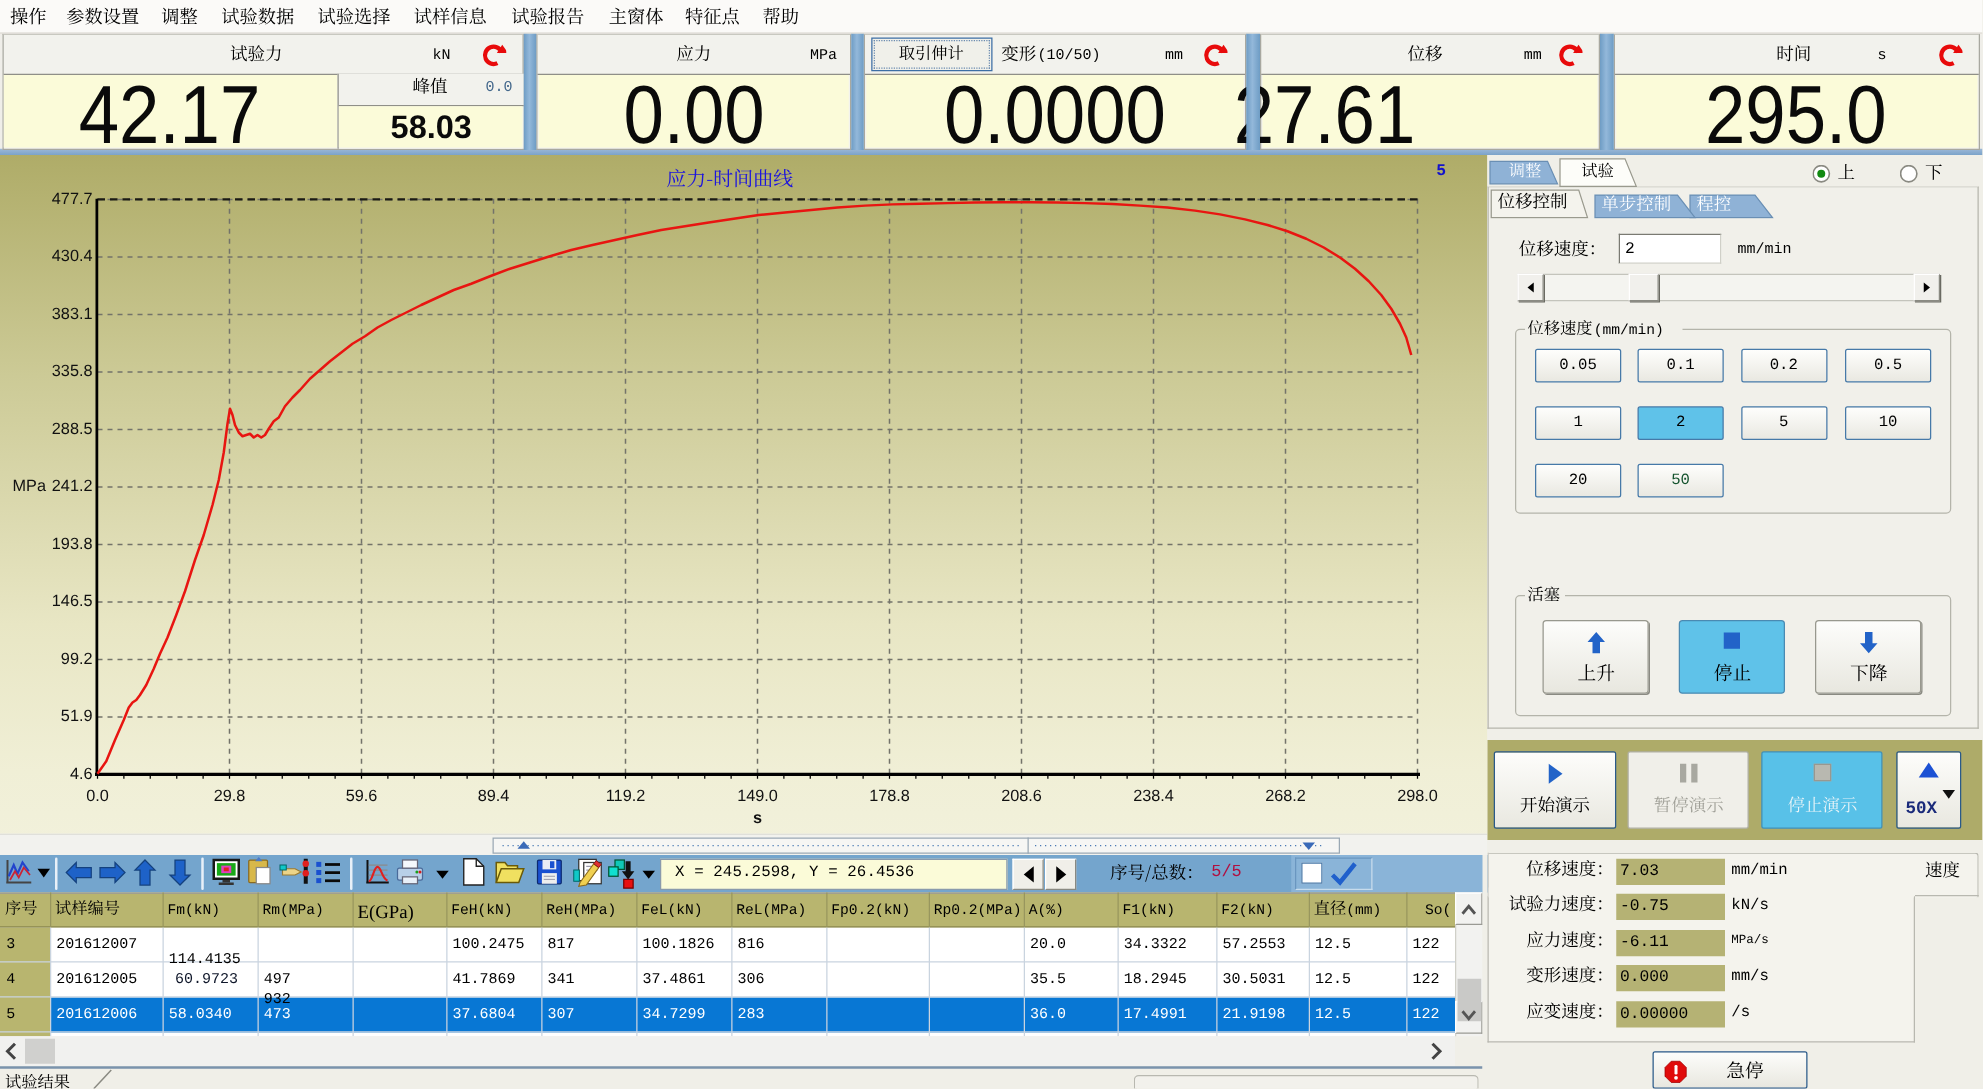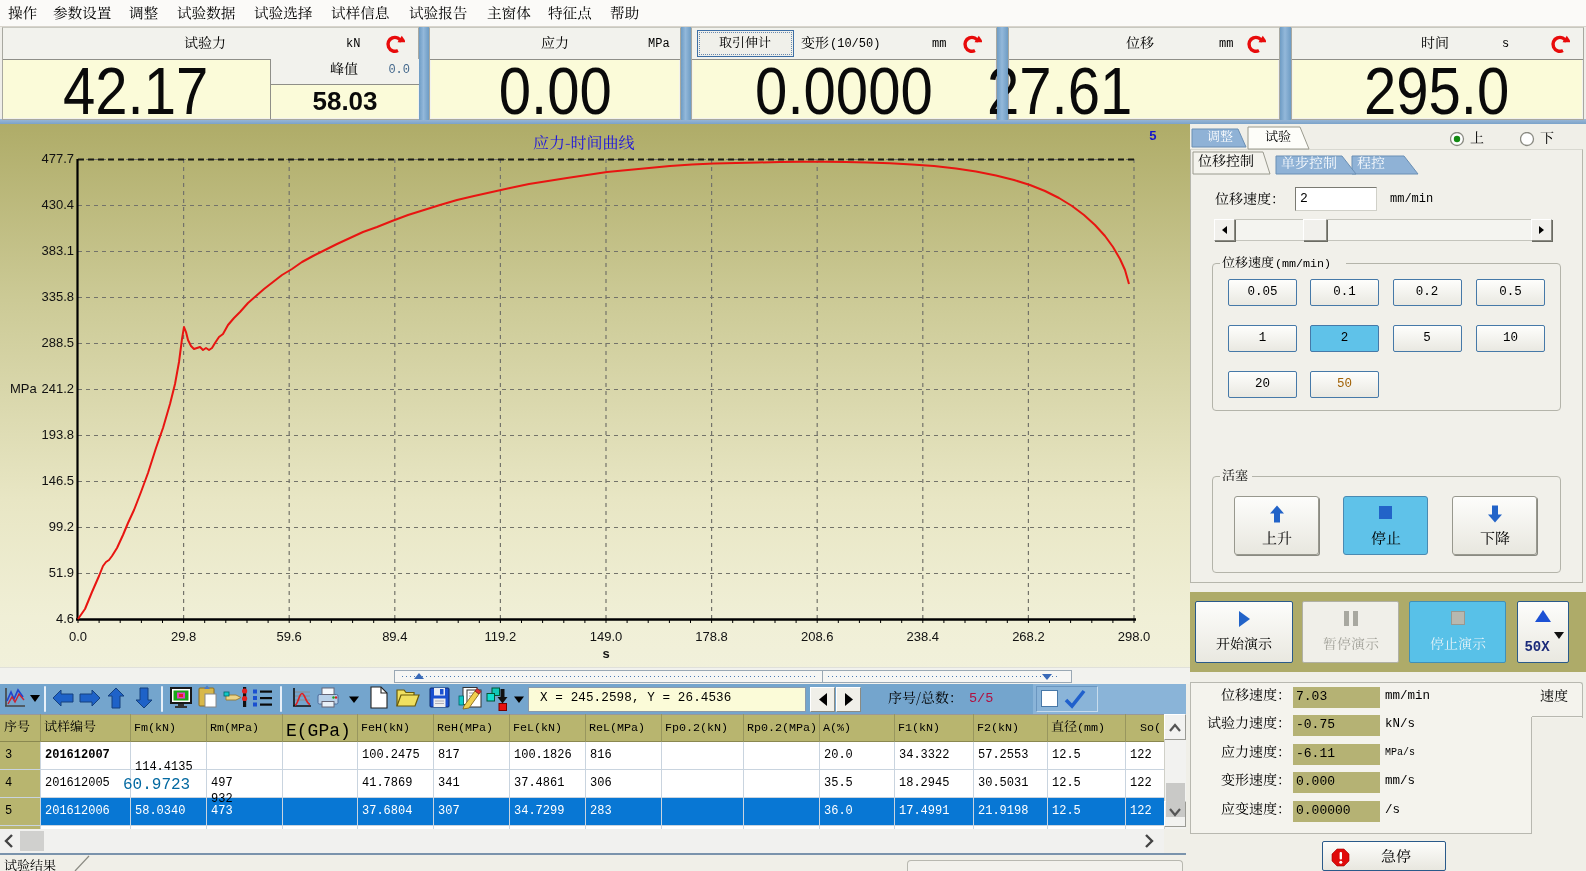--- a/index.html
+++ b/index.html
@@ -435,21 +435,21 @@
 <div class="a" style="left:1262.5px;top:331.5px;font-family:'Liberation Mono',monospace;font-size:12.5px;color:#000;white-space:pre;line-height:1.1;transform:translateX(-50%);">1</div>
 <div class="a" style="left:1310px;top:325px;width:69px;height:27px;background:#5fc2e9;border:1.4px solid #4679a8;border-radius:2px;"></div>
 <div class="a" style="left:1344.5px;top:331.5px;font-family:'Liberation Mono',monospace;font-size:12.5px;color:#000;white-space:pre;line-height:1.1;transform:translateX(-50%);">2</div>
 <div class="a" style="left:1392.5px;top:325px;width:69px;height:27px;background:linear-gradient(#fefefc,#e9e8e1);border:1.4px solid #4679a8;border-radius:2px;"></div>
 <div class="a" style="left:1427.0px;top:331.5px;font-family:'Liberation Mono',monospace;font-size:12.5px;color:#000;white-space:pre;line-height:1.1;transform:translateX(-50%);">5</div>
 <div class="a" style="left:1476px;top:325px;width:69px;height:27px;background:linear-gradient(#fefefc,#e9e8e1);border:1.4px solid #4679a8;border-radius:2px;"></div>
 <div class="a" style="left:1510.5px;top:331.5px;font-family:'Liberation Mono',monospace;font-size:12.5px;color:#000;white-space:pre;line-height:1.1;transform:translateX(-50%);">10</div>
 <div class="a" style="left:1228px;top:371px;width:69px;height:27px;background:linear-gradient(#fefefc,#e9e8e1);border:1.4px solid #4679a8;border-radius:2px;"></div>
 <div class="a" style="left:1262.5px;top:377.5px;font-family:'Liberation Mono',monospace;font-size:12.5px;color:#000;white-space:pre;line-height:1.1;transform:translateX(-50%);">20</div>
 <div class="a" style="left:1310px;top:371px;width:69px;height:27px;background:linear-gradient(#fefefc,#e9e8e1);border:1.4px solid #4679a8;border-radius:2px;"></div>
-<div class="a" style="left:1344.5px;top:377.5px;font-family:'Liberation Mono',monospace;font-size:12.5px;color:#a16207;white-space:pre;line-height:1.1;transform:translateX(-50%);">50</div>
+<div class="a" style="left:1344.5px;top:377.5px;font-family:'Liberation Mono',monospace;font-size:12.5px;color:#14532d;white-space:pre;line-height:1.1;transform:translateX(-50%);">50</div>
 <div class="a" style="left:1212px;top:476px;width:349px;height:97px;border:1px solid #b4b4aa;border-radius:4px;"></div>
 <div class="a" style="left:1220px;top:468px;width:32px;height:16px;background:#f1f0ea;"></div>
 <svg class="ct " style="left:1222.0px;top:469.0px" width="28.0" height="16.2">
     <g fill="#000000" transform="translate(0,11.05) scale(0.013000,-0.013000)">
       <use href="#u6D3B" x="0"></use>
       <use href="#u585E" x="1000"></use>
     </g>
   </svg>
 <div class="a" style="left:1234px;top:496px;width:85px;height:59px;background:linear-gradient(#fdfdfb,#e8e7df);border:1px solid #98988e;box-shadow:1px 1px 0 #8a8a82;border-radius:3px;"></div>
 <svg class="a" style="left:1266.5px;top:504px" width="20" height="20">
@@ -655,54 +655,54 @@
 <svg class="ct " style="left:44.0px;top:720.0px" width="54.0" height="16.2">
     <g fill="#000000" transform="translate(0,11.05) scale(0.013000,-0.013000)">
       <use href="#u8BD5" x="0"></use>
       <use href="#u6837" x="1000"></use>
       <use href="#u7F16" x="2000"></use>
       <use href="#u53F7" x="3000"></use>
     </g>
   </svg>
 <div class="a" style="left:134px;top:722px;font-family:'Liberation Mono',monospace;font-size:11.7px;color:#000;white-space:pre;line-height:1.1;">Fm(kN)</div>
 <div class="a" style="left:210px;top:722px;font-family:'Liberation Mono',monospace;font-size:11.7px;color:#000;white-space:pre;line-height:1.1;">Rm(MPa)</div>
-<div class="a" style="left:286px;top:722px;font-family:Liberation Mono, monospace;font-size:18px;color:#000;white-space:pre;line-height:1.1;">E(GPa)</div>
+<div class="a" style="left:286px;top:722px;font-family:Liberation Serif, serif;font-size:15px;color:#000;white-space:pre;line-height:1.1;">E(GPa)</div>
 <div class="a" style="left:361px;top:722px;font-family:'Liberation Mono',monospace;font-size:11.7px;color:#000;white-space:pre;line-height:1.1;">FeH(kN)</div>
 <div class="a" style="left:437px;top:722px;font-family:'Liberation Mono',monospace;font-size:11.7px;color:#000;white-space:pre;line-height:1.1;">ReH(MPa)</div>
 <div class="a" style="left:513px;top:722px;font-family:'Liberation Mono',monospace;font-size:11.7px;color:#000;white-space:pre;line-height:1.1;">FeL(kN)</div>
 <div class="a" style="left:589px;top:722px;font-family:'Liberation Mono',monospace;font-size:11.7px;color:#000;white-space:pre;line-height:1.1;">ReL(MPa)</div>
 <div class="a" style="left:665px;top:722px;font-family:'Liberation Mono',monospace;font-size:11.7px;color:#000;white-space:pre;line-height:1.1;">Fp0.2(kN)</div>
 <div class="a" style="left:747px;top:722px;font-family:'Liberation Mono',monospace;font-size:11.7px;color:#000;white-space:pre;line-height:1.1;">Rp0.2(MPa)</div>
 <div class="a" style="left:823px;top:722px;font-family:'Liberation Mono',monospace;font-size:11.7px;color:#000;white-space:pre;line-height:1.1;">A(%)</div>
 <div class="a" style="left:898px;top:722px;font-family:'Liberation Mono',monospace;font-size:11.7px;color:#000;white-space:pre;line-height:1.1;">F1(kN)</div>
 <div class="a" style="left:977px;top:722px;font-family:'Liberation Mono',monospace;font-size:11.7px;color:#000;white-space:pre;line-height:1.1;">F2(kN)</div>
 <svg class="ct " style="left:1051.0px;top:720.0px" width="28.0" height="16.2">
     <g fill="#000000" transform="translate(0,11.05) scale(0.013000,-0.013000)">
       <use href="#u76F4" x="0"></use>
       <use href="#u5F84" x="1000"></use>
     </g>
   </svg>
 <div class="a" style="left:1077px;top:722px;font-family:'Liberation Mono',monospace;font-size:11.7px;color:#000;white-space:pre;line-height:1.1;">(mm)</div>
 <div class="a" style="left:1140px;top:722px;font-family:'Liberation Mono',monospace;font-size:11.7px;color:#000;white-space:pre;line-height:1.1;">So(</div>
 <div class="a" style="left:5px;top:749px;font-family:'Liberation Mono',monospace;font-size:12px;color:#000;white-space:pre;line-height:1.1;">3</div>
-<div class="a" style="left:45px;top:749px;font-family:'Liberation Mono',monospace;font-size:12px;color:#000;white-space:pre;line-height:1.1;font-weight:bold;">201612007</div>
+<div class="a" style="left:45px;top:749px;font-family:'Liberation Mono',monospace;font-size:12px;color:#000;white-space:pre;line-height:1.1;">201612007</div>
 <div class="a" style="left:135px;top:749px;font-family:'Liberation Mono',monospace;font-size:12px;color:#000;white-space:pre;line-height:1.1;margin-top:12px;">114.4135</div>
 <div class="a" style="left:211px;top:749px;font-family:'Liberation Mono',monospace;font-size:12px;color:#000;white-space:pre;line-height:1.1;margin-top:44px;">932</div>
 <div class="a" style="left:362px;top:749px;font-family:'Liberation Mono',monospace;font-size:12px;color:#000;white-space:pre;line-height:1.1;">100.2475</div>
 <div class="a" style="left:438px;top:749px;font-family:'Liberation Mono',monospace;font-size:12px;color:#000;white-space:pre;line-height:1.1;">817</div>
 <div class="a" style="left:514px;top:749px;font-family:'Liberation Mono',monospace;font-size:12px;color:#000;white-space:pre;line-height:1.1;">100.1826</div>
 <div class="a" style="left:590px;top:749px;font-family:'Liberation Mono',monospace;font-size:12px;color:#000;white-space:pre;line-height:1.1;">816</div>
 <div class="a" style="left:824px;top:749px;font-family:'Liberation Mono',monospace;font-size:12px;color:#000;white-space:pre;line-height:1.1;">20.0</div>
 <div class="a" style="left:899px;top:749px;font-family:'Liberation Mono',monospace;font-size:12px;color:#000;white-space:pre;line-height:1.1;">34.3322</div>
 <div class="a" style="left:978px;top:749px;font-family:'Liberation Mono',monospace;font-size:12px;color:#000;white-space:pre;line-height:1.1;">57.2553</div>
 <div class="a" style="left:1052px;top:749px;font-family:'Liberation Mono',monospace;font-size:12px;color:#000;white-space:pre;line-height:1.1;">12.5</div>
 <div class="a" style="left:1130px;top:749px;font-family:'Liberation Mono',monospace;font-size:12px;color:#000;white-space:pre;line-height:1.1;">122</div>
 <div class="a" style="left:5px;top:777px;font-family:'Liberation Mono',monospace;font-size:12px;color:#000;white-space:pre;line-height:1.1;">4</div>
 <div class="a" style="left:45px;top:777px;font-family:'Liberation Mono',monospace;font-size:12px;color:#000;white-space:pre;line-height:1.1;">201612005</div>
-<div class="a" style="left:123px;top:777px;font-family:'Liberation Mono',monospace;font-size:16px;color:#0369a1;white-space:pre;line-height:1.1;">60.9723</div>
+<div class="a" style="left:140px;top:777px;font-family:'Liberation Mono',monospace;font-size:12px;color:#0f172a;white-space:pre;line-height:1.1;">60.9723</div>
 <div class="a" style="left:211px;top:777px;font-family:'Liberation Mono',monospace;font-size:12px;color:#000;white-space:pre;line-height:1.1;">497</div>
 <div class="a" style="left:362px;top:777px;font-family:'Liberation Mono',monospace;font-size:12px;color:#000;white-space:pre;line-height:1.1;">41.7869</div>
 <div class="a" style="left:438px;top:777px;font-family:'Liberation Mono',monospace;font-size:12px;color:#000;white-space:pre;line-height:1.1;">341</div>
 <div class="a" style="left:514px;top:777px;font-family:'Liberation Mono',monospace;font-size:12px;color:#000;white-space:pre;line-height:1.1;">37.4861</div>
 <div class="a" style="left:590px;top:777px;font-family:'Liberation Mono',monospace;font-size:12px;color:#000;white-space:pre;line-height:1.1;">306</div>
 <div class="a" style="left:824px;top:777px;font-family:'Liberation Mono',monospace;font-size:12px;color:#000;white-space:pre;line-height:1.1;">35.5</div>
 <div class="a" style="left:899px;top:777px;font-family:'Liberation Mono',monospace;font-size:12px;color:#000;white-space:pre;line-height:1.1;">18.2945</div>
 <div class="a" style="left:978px;top:777px;font-family:'Liberation Mono',monospace;font-size:12px;color:#000;white-space:pre;line-height:1.1;">30.5031</div>
 <div class="a" style="left:1052px;top:777px;font-family:'Liberation Mono',monospace;font-size:12px;color:#000;white-space:pre;line-height:1.1;">12.5</div>
 <div class="a" style="left:1130px;top:777px;font-family:'Liberation Mono',monospace;font-size:12px;color:#000;white-space:pre;line-height:1.1;">122</div>

